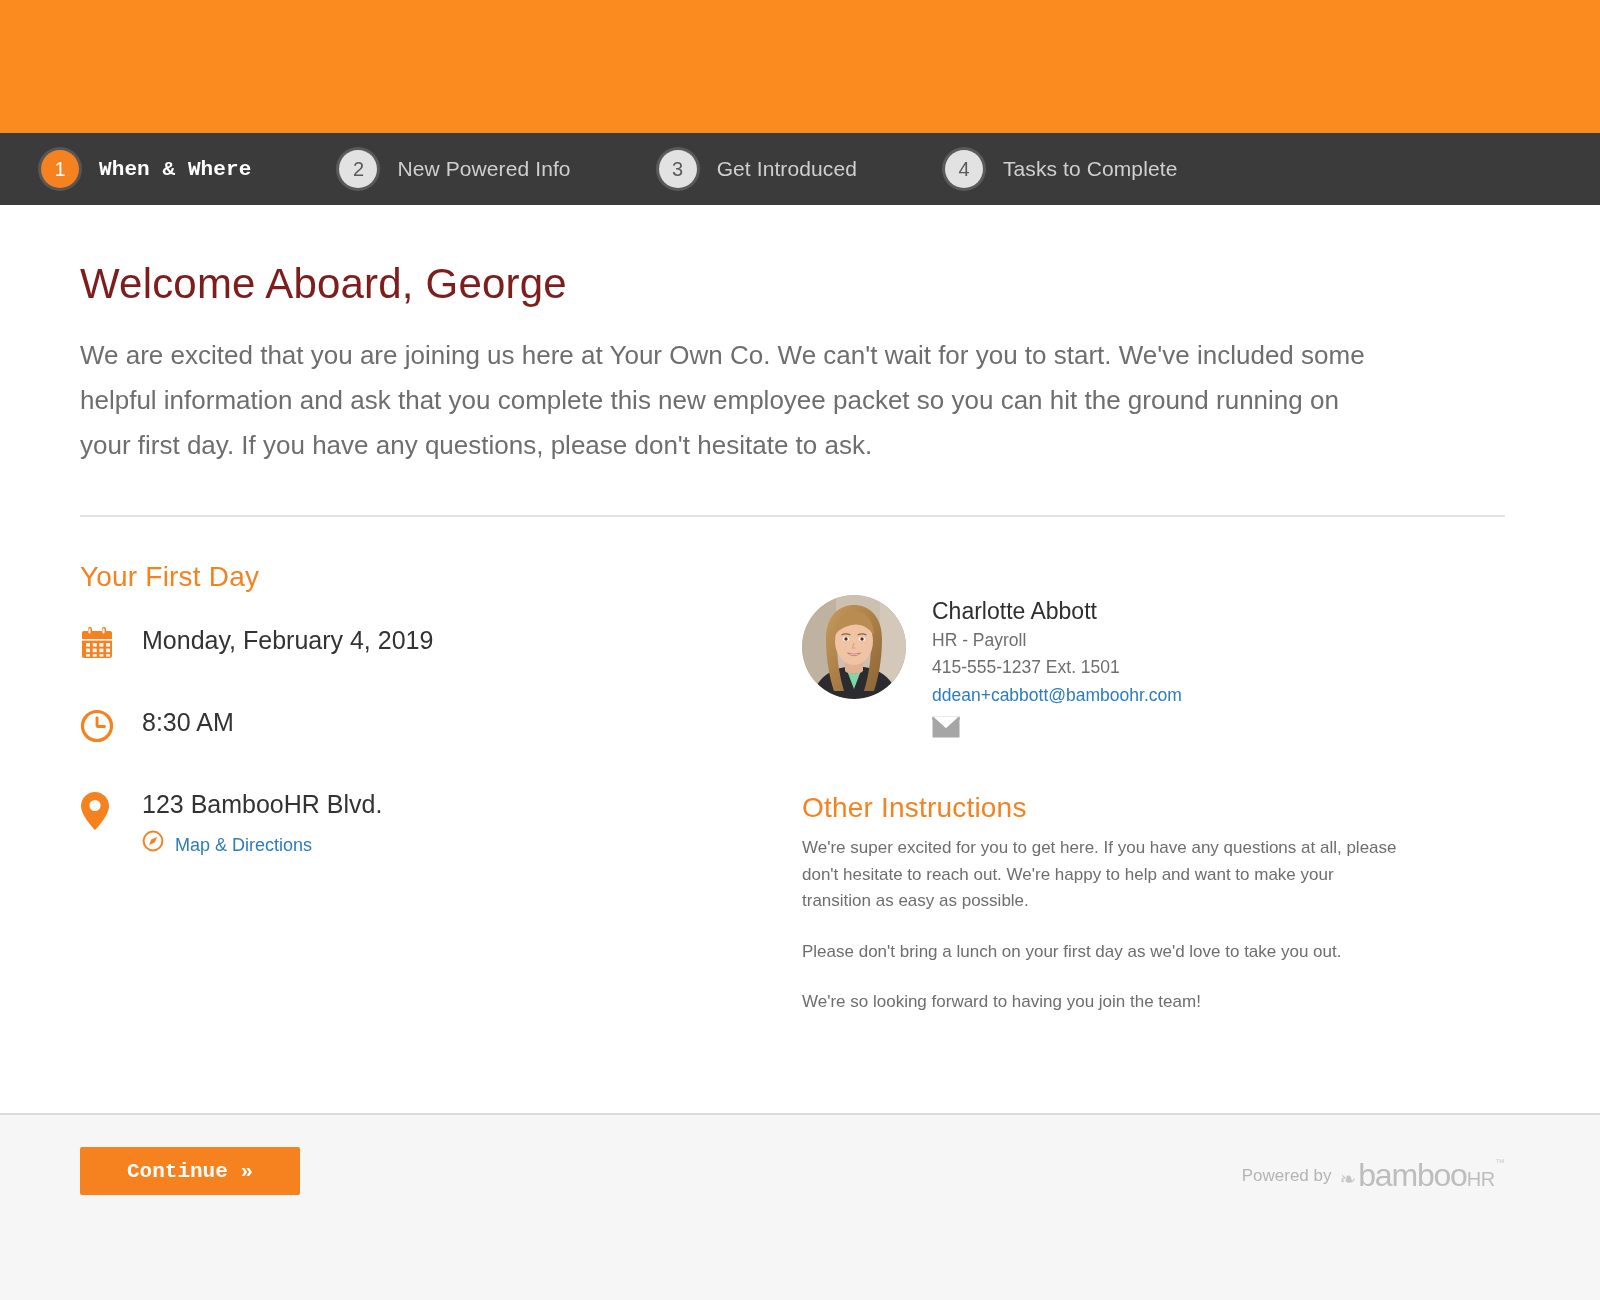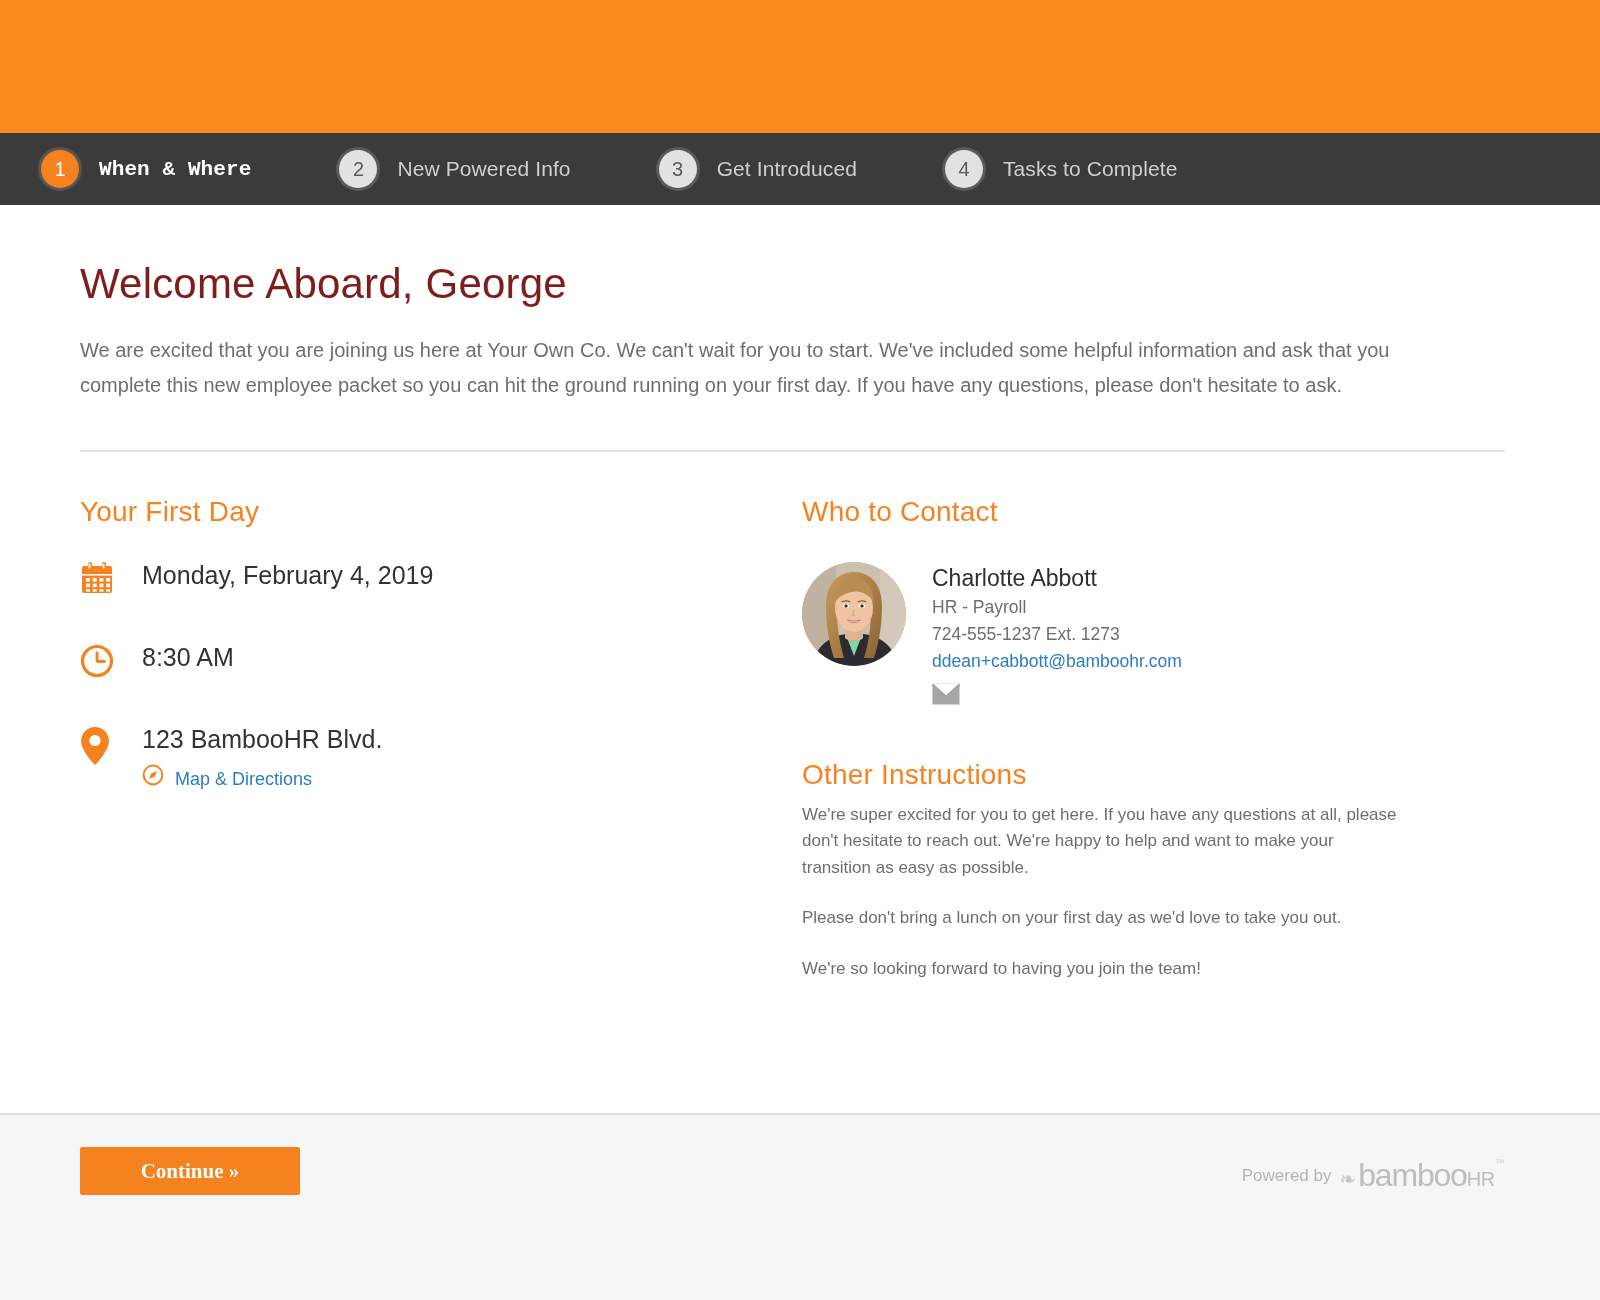--- a/index.html
+++ b/index.html
@@ -48,21 +48,21 @@
   .body-wrap { flex: 1 1 auto; background: #ffffff; position: relative; }
   .content { padding: 56px 95px 0 80px; }
 
   .page-title {
     font-size: 42px; color: #7f1d1d; font-weight: normal;
     letter-spacing: .2px; line-height: 1.1;
   }
   .intro {
     margin-top: 26px;
     max-width: 1310px;
-    font-size: 20px; line-height: 1.72; color: #6E6E6E;
+    font-size: 26px; line-height: 1.72; color: #6E6E6E;
   }
 
   .divider { margin-top: 48px; width: 1425px; height: 2px; background: #E3E3E3; }
 
   .columns { display: flex; margin-top: 44px; }
   .col-left { width: 722px; flex: 0 0 auto; }
   .col-right { width: 618px; flex: 0 0 auto; }
 
   .section-head {
     font-size: 28px; color: #F5821F; font-weight: normal;
@@ -99,21 +99,21 @@
   
   .footer {
     flex: 0 0 auto; height: 187px;
     background: #F6F6F6; border-top: 2px solid #DCDCDC;
     display: flex; align-items: flex-start;
     padding: 32px 95px 0 80px;
     position: relative;
   }
   .continue-btn {
     background: #F5821F; color: #ffffff; border: none;
-    font-family: Liberation Serif, serif;
+    font-family: Liberation Mono, monospace;
     font-size: 21px; font-weight: bold;
     padding: 0 28px; height: 48px; min-width: 220px;
     border-radius: 2px; cursor: pointer; text-align: center;
   }
   .powered {
     position: absolute; right: 95px; top: 42px;
     display: flex; align-items: center;
   }
   .powered-text { font-size: 17px; color: #B4B4B4; margin-right: 8px; }
   .bamboo-logo { display: flex; align-items: baseline; color: #BEBEBE; }
@@ -227,21 +227,20 @@
                   <a href="#" class="maplink">Map &amp; Directions</a>
                 </div>
               </div>
             </div>
 
           </div>
         </div>
 
         <div class="col-right">
 
-          <h2 class="section-head">Who to Contact</h2>
 
           <div class="contact">
             <div class="avatar">
               <svg viewBox="0 0 104 104">
                 <defs>
                   <clipPath id="avClip">
                       <circle cx="52" cy="52" r="52"></circle>
                     </clipPath>
                   <linearGradient id="hairG" x1="0" y1="0" x2="1" y2="1">
                     <stop offset="0%" stop-color="#C79A5E"></stop>
@@ -275,21 +274,21 @@
 
                   <path d="M52 48 L50.4 53 L53.4 53" stroke="#D8A383" stroke-width="1.1" fill="none"></path>
                   <path d="M45.5 58 Q52 63.5 58.5 58 Q52 60.5 45.5 58 Z" fill="#ffffff" stroke="#C97E72" stroke-width="1"></path>
                 </g>
               </svg>
             </div>
 
             <div class="contact-info">
               <div class="contact-name">Charlotte Abbott</div>
               <div class="contact-line">HR - Payroll</div>
-              <div class="contact-line">724-555-1237 Ext. 1273</div>
+              <div class="contact-line">415-555-1237 Ext. 1501</div>
               <a href="#" class="contact-email">ddean+cabbott@bamboohr.com</a>
               <div class="envelope">
                 <svg width="28" height="22" viewBox="0 0 28 22">
                   <rect x="0.5" y="0.5" width="27" height="21" fill="#A6A6A6"></rect>
                   <path d="M0.5 0.5 L14 13 L27.5 0.5 Z" fill="#ffffff"></path>
                   <path d="M0.5 1.6 L14 14 L27.5 1.6" fill="none" stroke="#A6A6A6" stroke-width="2.6"></path>
                 </svg>
               </div>
             </div>
           </div>

